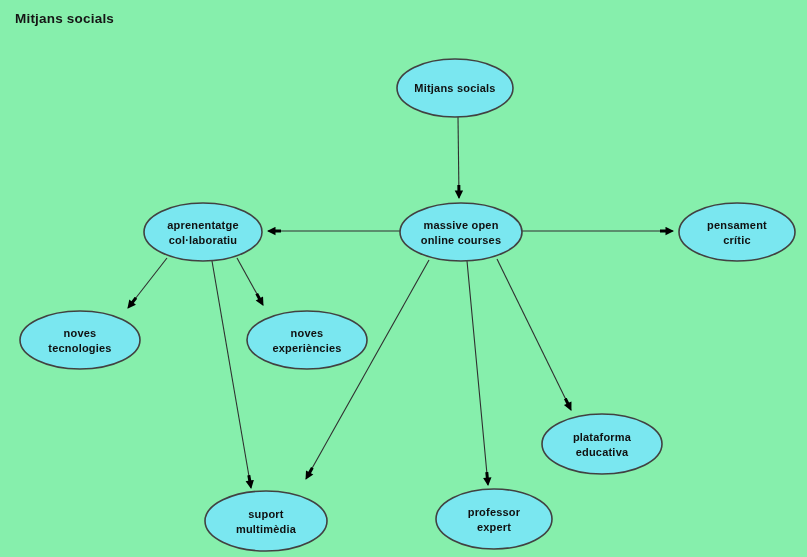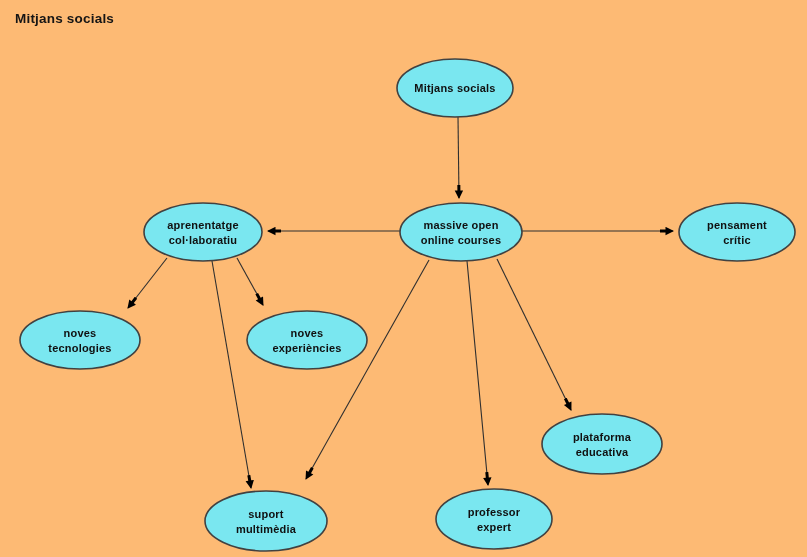--- a/index.html
+++ b/index.html
@@ -5,21 +5,21 @@
   html, body {
     margin: 0;
     padding: 0;
     background: #ffffff;
     font-family: "Liberation Sans", sans-serif;
   }
   .canvas {
     position: relative;
     width: 807px;
     height: 557px;
-    background: #fdba74;
+    background: #86efac;
     overflow: hidden;
   }
   .page-title {
     position: absolute;
     left: 15px;
     top: 11px;
     font-size: 13.5px;
     font-weight: bold;
     letter-spacing: 0.2px;
     color: #151515;

